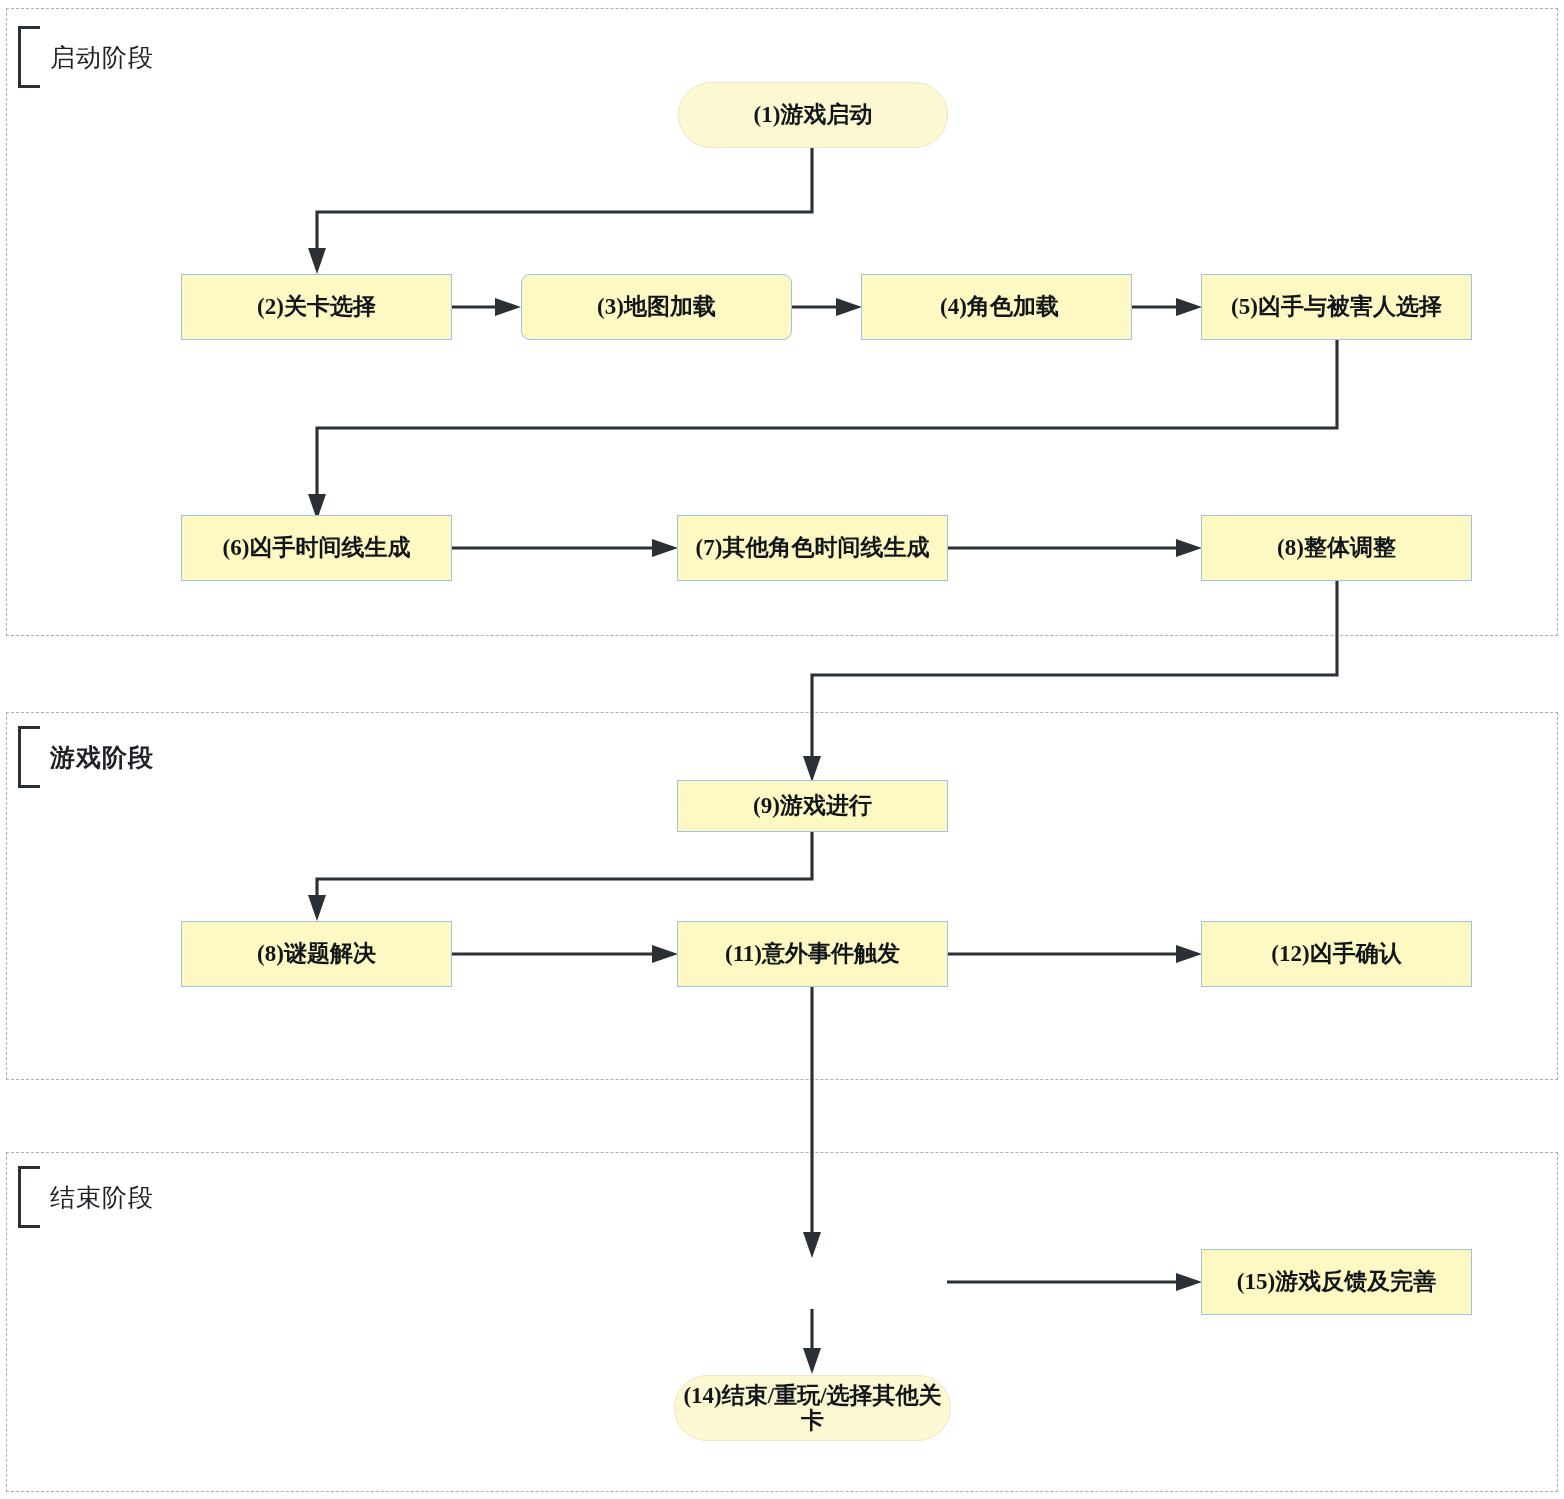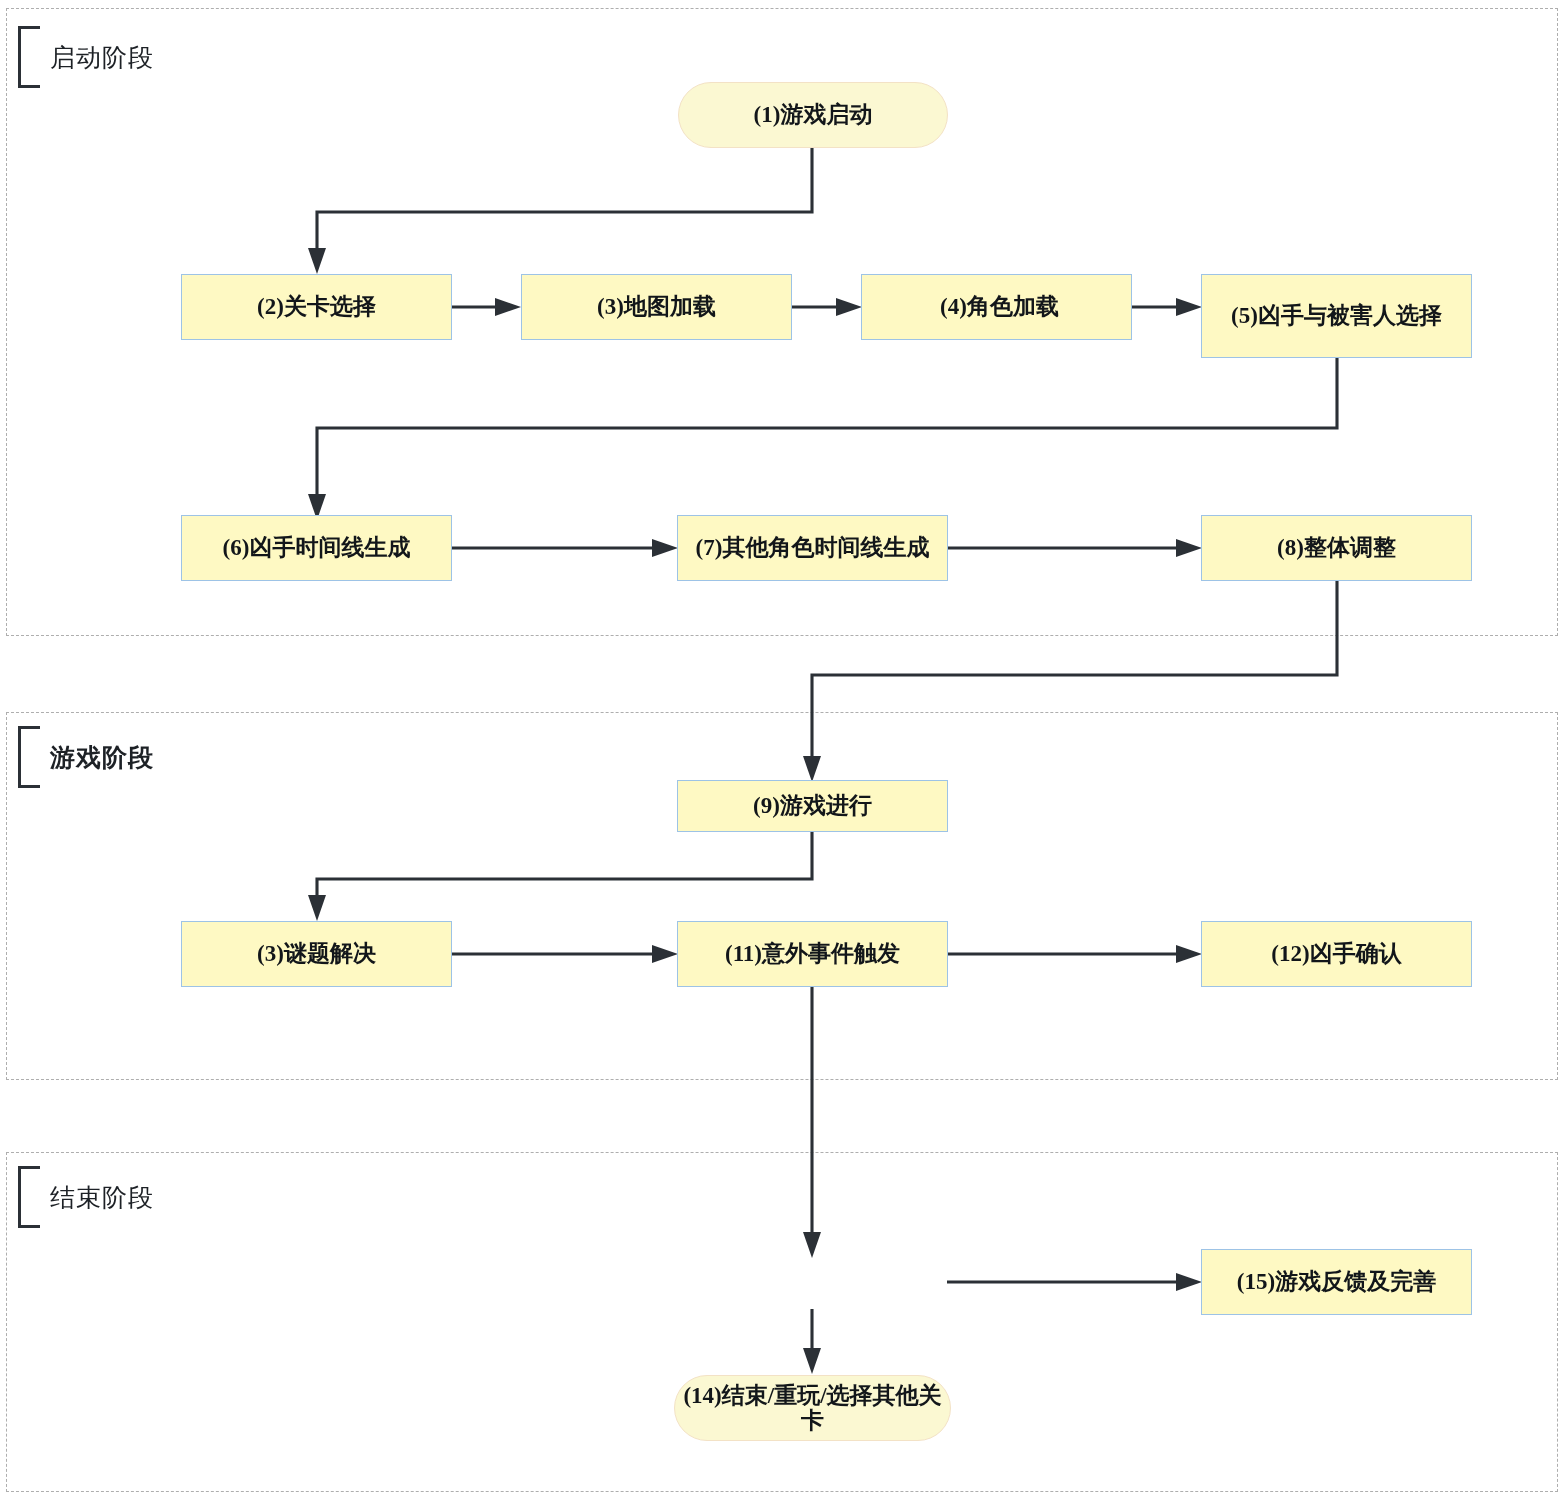--- a/index.html
+++ b/index.html
@@ -183,50 +183,50 @@
   </svg>
 
   <div class="node terminator" style="left:678px; top:82px; width:270px; height:66px;">
     <span>(1)游戏启动</span>
   </div>
 
   <div class="node process" style="left:181px; top:274px; width:271px; height:66px;">
     <span>(2)关卡选择</span>
   </div>
 
-  <div class="node process" style="left:521px; top:274px; width:271px; height:66px;">
+  <div class="node process" style="left:521px; top:274px; width:271px; height:66px;border-radius:9px;">
     <span>(3)地图加载</span>
   </div>
 
   <div class="node process" style="left:861px; top:274px; width:271px; height:66px;padding-left:6px;">
     <span>(4)角色加载</span>
   </div>
 
-  <div class="node process" style="left:1201px; top:274px; width:271px; height:84px;">
+  <div class="node process" style="left:1201px; top:274px; width:271px; height:66px;">
     <span>(5)凶手与被害人选择</span>
   </div>
 
   <div class="node process" style="left:181px; top:515px; width:271px; height:66px;">
     <span>(6)凶手时间线生成</span>
   </div>
 
   <div class="node process" style="left:677px; top:515px; width:271px; height:66px;">
     <span>(7)其他角色时间线生成</span>
   </div>
 
   <div class="node process" style="left:1201px; top:515px; width:271px; height:66px;">
     <span>(8)整体调整</span>
   </div>
 
   <div class="node process" style="left:677px; top:780px; width:271px; height:52px;">
     <span>(9)游戏进行</span>
   </div>
 
   <div class="node process" style="left:181px; top:921px; width:271px; height:66px;">
-    <span>(3)谜题解决</span>
+    <span>(8)谜题解决</span>
   </div>
 
   <div class="node process" style="left:677px; top:921px; width:271px; height:66px;">
     <span>(11)意外事件触发</span>
   </div>
 
   <div class="node process" style="left:1201px; top:921px; width:271px; height:66px;">
     <span>(12)凶手确认</span>
   </div>
 

